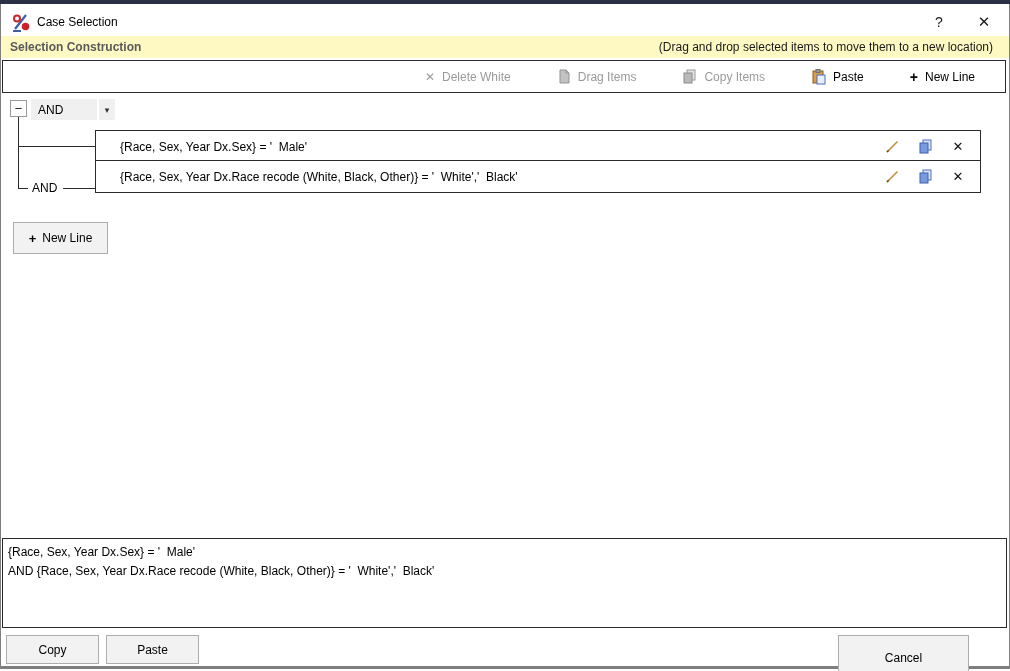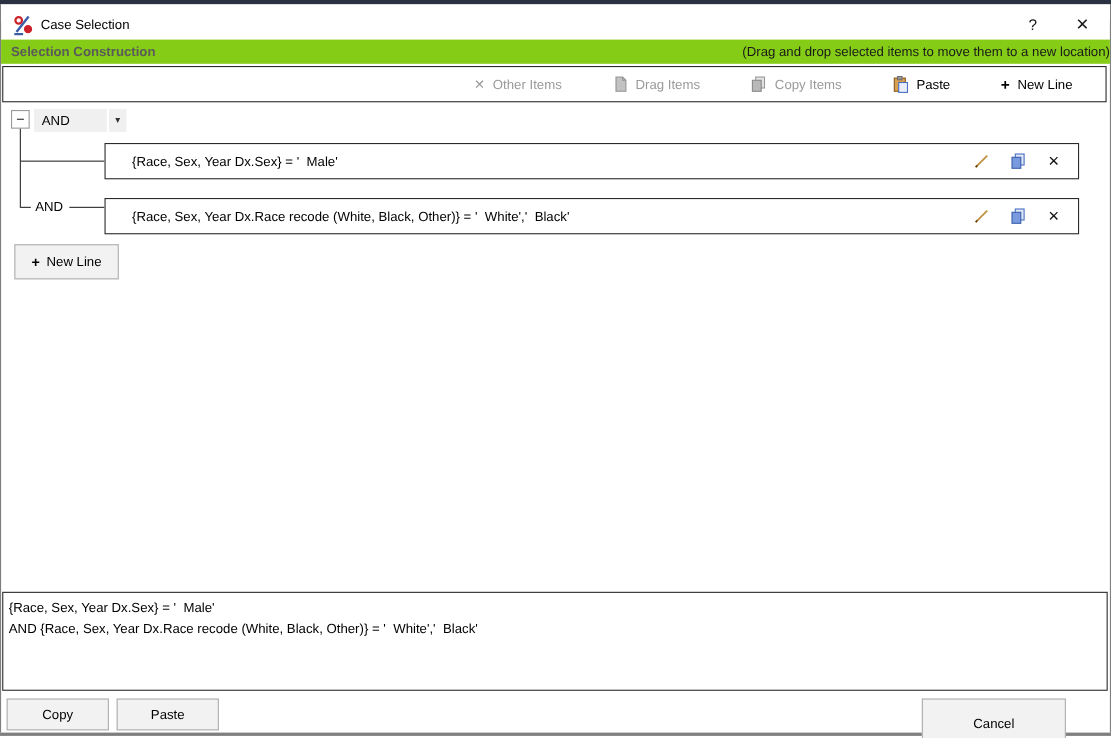--- a/index.html
+++ b/index.html
@@ -16,24 +16,24 @@
   #bottom-strip { left:0; top:666px; width:1010px; height:3px; background:#7f7f7f; }
 
   #title-bar { left:1px; top:4px; width:1008px; height:16px; background:#fff; }
   #app-icon { left:10px; top:9px; width:20px; height:20px; }
   #title-text { left:36px; top:11px; color:#000; }
   .titlebar-btn { top:4px; width:34px; height:28px; display:flex; align-items:center; justify-content:center;
                   color:#1a1a1a; cursor:default; background:#fff; }
   #help-btn { left:921px; font-size:14px; }
   #close-btn { left:966px; font-size:15px; }
 
-  .section-header { left:1px; width:1008px; height:22px; background:#84cc16; display:flex; align-items:center; }
+  .section-header { left:1px; width:1008px; height:22px; background:#fef9c3; display:flex; align-items:center; }
   .section-header .hdr-label { font-weight:bold; color:#5a5a5a; padding-left:9px; }
   #construction-header { top:36px; }
-  #construction-header .hdr-hint { margin-left:auto; color:#1a1a1a; font-weight:normal;text-align:right; }
+  #construction-header .hdr-hint { margin-left:auto; padding-right:16px; color:#1a1a1a; font-weight:normal;text-align:right; }
   #statement-header { top:513px; }
 
   
   #toolbar { left:2px; top:60px; width:1004px; height:33px; background:#fff; border:1px solid #2b2b2b;
              display:flex; align-items:center; justify-content:flex-end; gap:46px; padding-right:30px; }
   .tb-item { display:flex; align-items:center; gap:7px; cursor:default; }
   .tb-item.disabled { color:#9a9a9a; }
   .tb-item.enabled { color:#000; }
   .tb-x { font-weight:bold; font-size:12px; color:#9a9a9a; }
   .tb-plus { font-weight:bold; font-size:14px; color:#000; }
@@ -49,21 +49,21 @@
 
   #tree-vline { left:18px; top:117px; width:1px; height:72px; }
   #tree-branch1 { left:19px; top:146px; width:76px; height:1px; }
   #tree-branch2a { left:19px; top:188px; width:9px; height:1px; }
   #tree-and-label { left:32px; top:181px; color:#000; }
   #tree-branch2b { left:63px; top:188px; width:32px; height:1px; }
 
   .cond-row { left:95px; width:886px; height:33px; background:#fff; border:1px solid #2b2b2b;
               display:flex; align-items:center; padding-left:24px; padding-right:14px; }
   #cond-row-1 { top:130px; }
-  #cond-row-2 { top:180px; }
+  #cond-row-2 { top:160px; }
   .cond-text { white-space:pre; color:#000; }
   .row-actions { margin-left:auto; display:flex; align-items:center; gap:17px; }
   .row-x { font-weight:bold; font-size:13px; color:#111; cursor:default; }
   .icon-btn { display:flex; align-items:center; justify-content:center; width:16px; height:16px; cursor:default; }
 
   
   .btn { background:#f2f2f2; border:1px solid #adadad; display:flex; align-items:center; justify-content:center;
          color:#000; cursor:default; }
   #new-line-btn { left:13px; top:222px; width:95px; height:32px; gap:6px; }
   #new-line-btn .tb-plus { font-size:13px; }
@@ -105,21 +105,21 @@
   </div>
 
   <div class="abs section-header" id="construction-header">
     <span class="hdr-label">Selection Construction</span>
     <span class="hdr-hint">(Drag and drop selected items to move them to a new location)</span>
   </div>
 
   <div class="abs" id="toolbar">
     <div class="tb-item disabled">
       <span class="tb-x">✕</span>
-      <span>Other Items</span>
+      <span>Delete White</span>
     </div>
     <div class="tb-item disabled">
       <svg width="14" height="15" viewBox="0 0 14 15">
         <path d="M3 1 h6 l3 3 v10 H3 z" fill="#c2c2c2" stroke="#939393" stroke-width="1"></path>
         <path d="M9 1 v3 h3" fill="none" stroke="#939393" stroke-width="1"></path>
       </svg>
       <span>Drag Items</span>
     </div>
     <div class="tb-item disabled">
       <svg width="15" height="15" viewBox="0 0 15 15">

